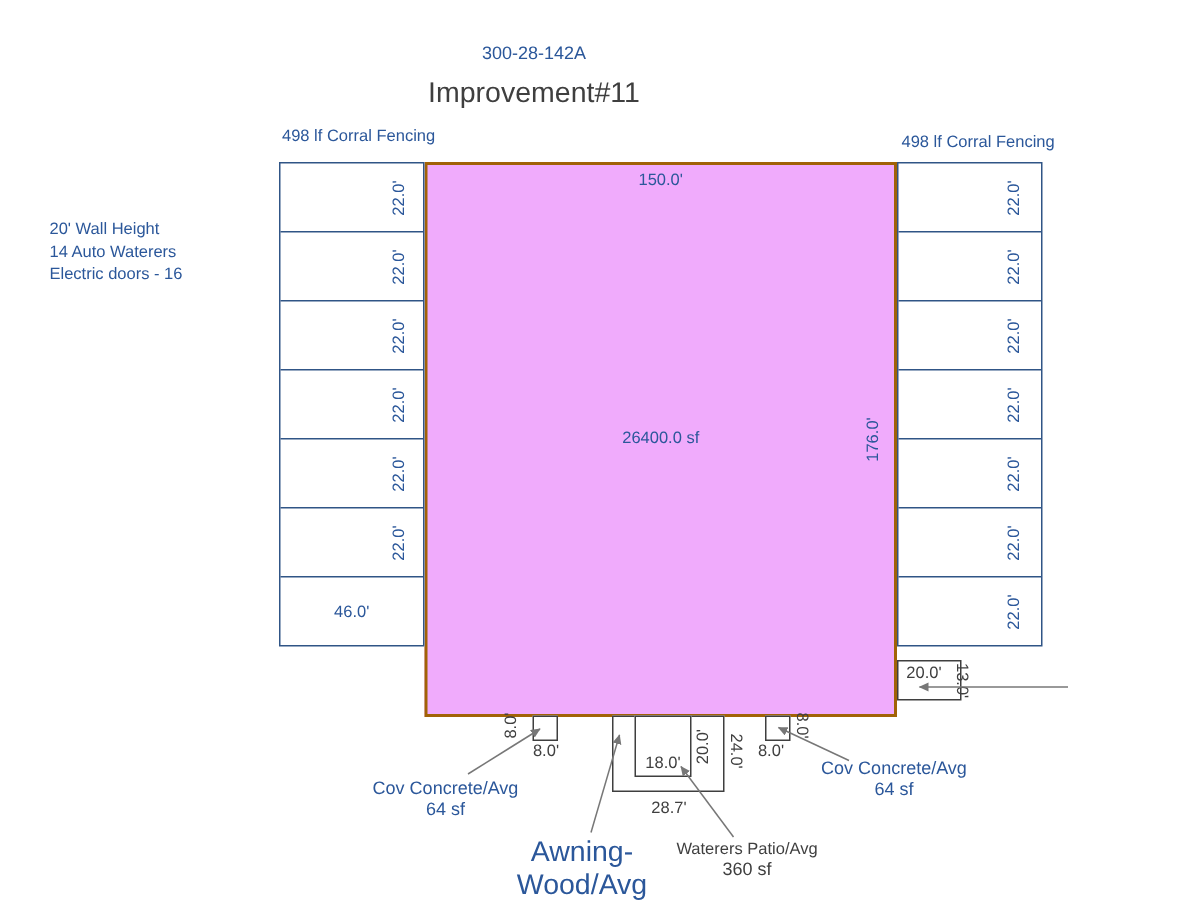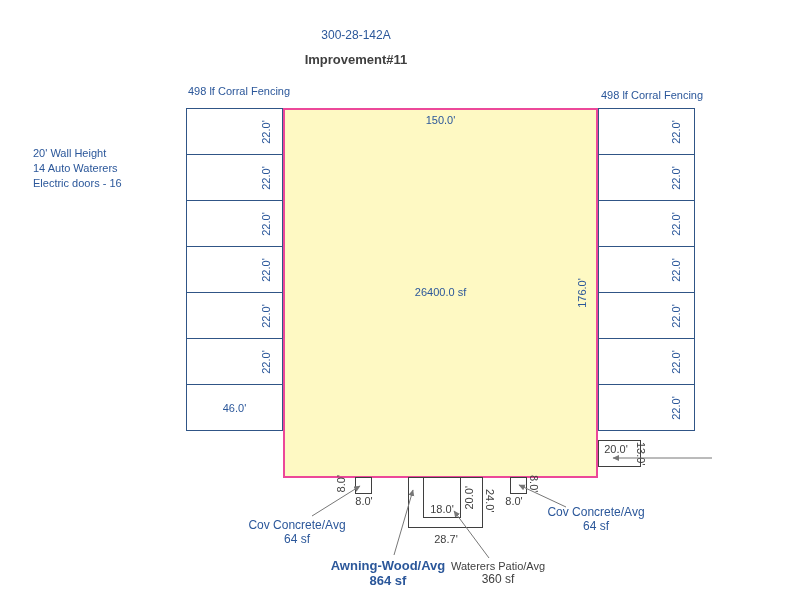--- a/index.html
+++ b/index.html
@@ -6,39 +6,39 @@
   html,body { background:#fff; }
   #canvas {
     position:relative; width:712px; height:600px; background:#ffffff;
     font-family:"Liberation Sans", sans-serif; color:#3f3f3f; overflow:hidden;
   }
   .abs { position:absolute; }
   .blue { color:#2B579A; }
   .dark { color:#3f3f3f; }
   .t11 { font-size:11px; }
   .t12 { font-size:12px; }
-  .t13 { font-size:13px;font-weight:bold; }
+  .t13 { font-size:19px; }
   .ctr { text-align:center; }
   
   .strip { position:absolute; border:1px solid #305586; display:flex; flex-direction:column; background:#fff; }
   .stall { flex:1; position:relative; border-bottom:1px solid #305586; }
   .stall:last-child { border-bottom:none; }
   .stall-label {
     position:absolute; top:50%; font-size:11px; color:#2B579A; white-space:nowrap;
     writing-mode:vertical-rl; transform:translateY(-50%) rotate(180deg);
   }
   
   .vup {
     writing-mode:vertical-rl; transform:rotate(180deg); white-space:nowrap;
     display:inline-block;
   }
   .vdown { writing-mode:vertical-rl; white-space:nowrap; display:inline-block; }
   .vbox { position:absolute; display:flex; align-items:center; justify-content:center; }
   
-  #main-building { position:absolute; border:2px solid #ec4899; background:#fef9c3; }
+  #main-building { position:absolute; border:2px solid #a16207; background:#f0abfc; }
   
   .attach { position:absolute; border:1px solid #3f3f3f; background:#fff; }
   .hcenter { left:0; right:0; text-align:center; position:absolute; }
 </style>
 </head>
 <body>
 
 <div id="canvas">
 
   <div class="abs blue t12 ctr" style="left:0;right:0;top:28px">300-28-142A</div>

